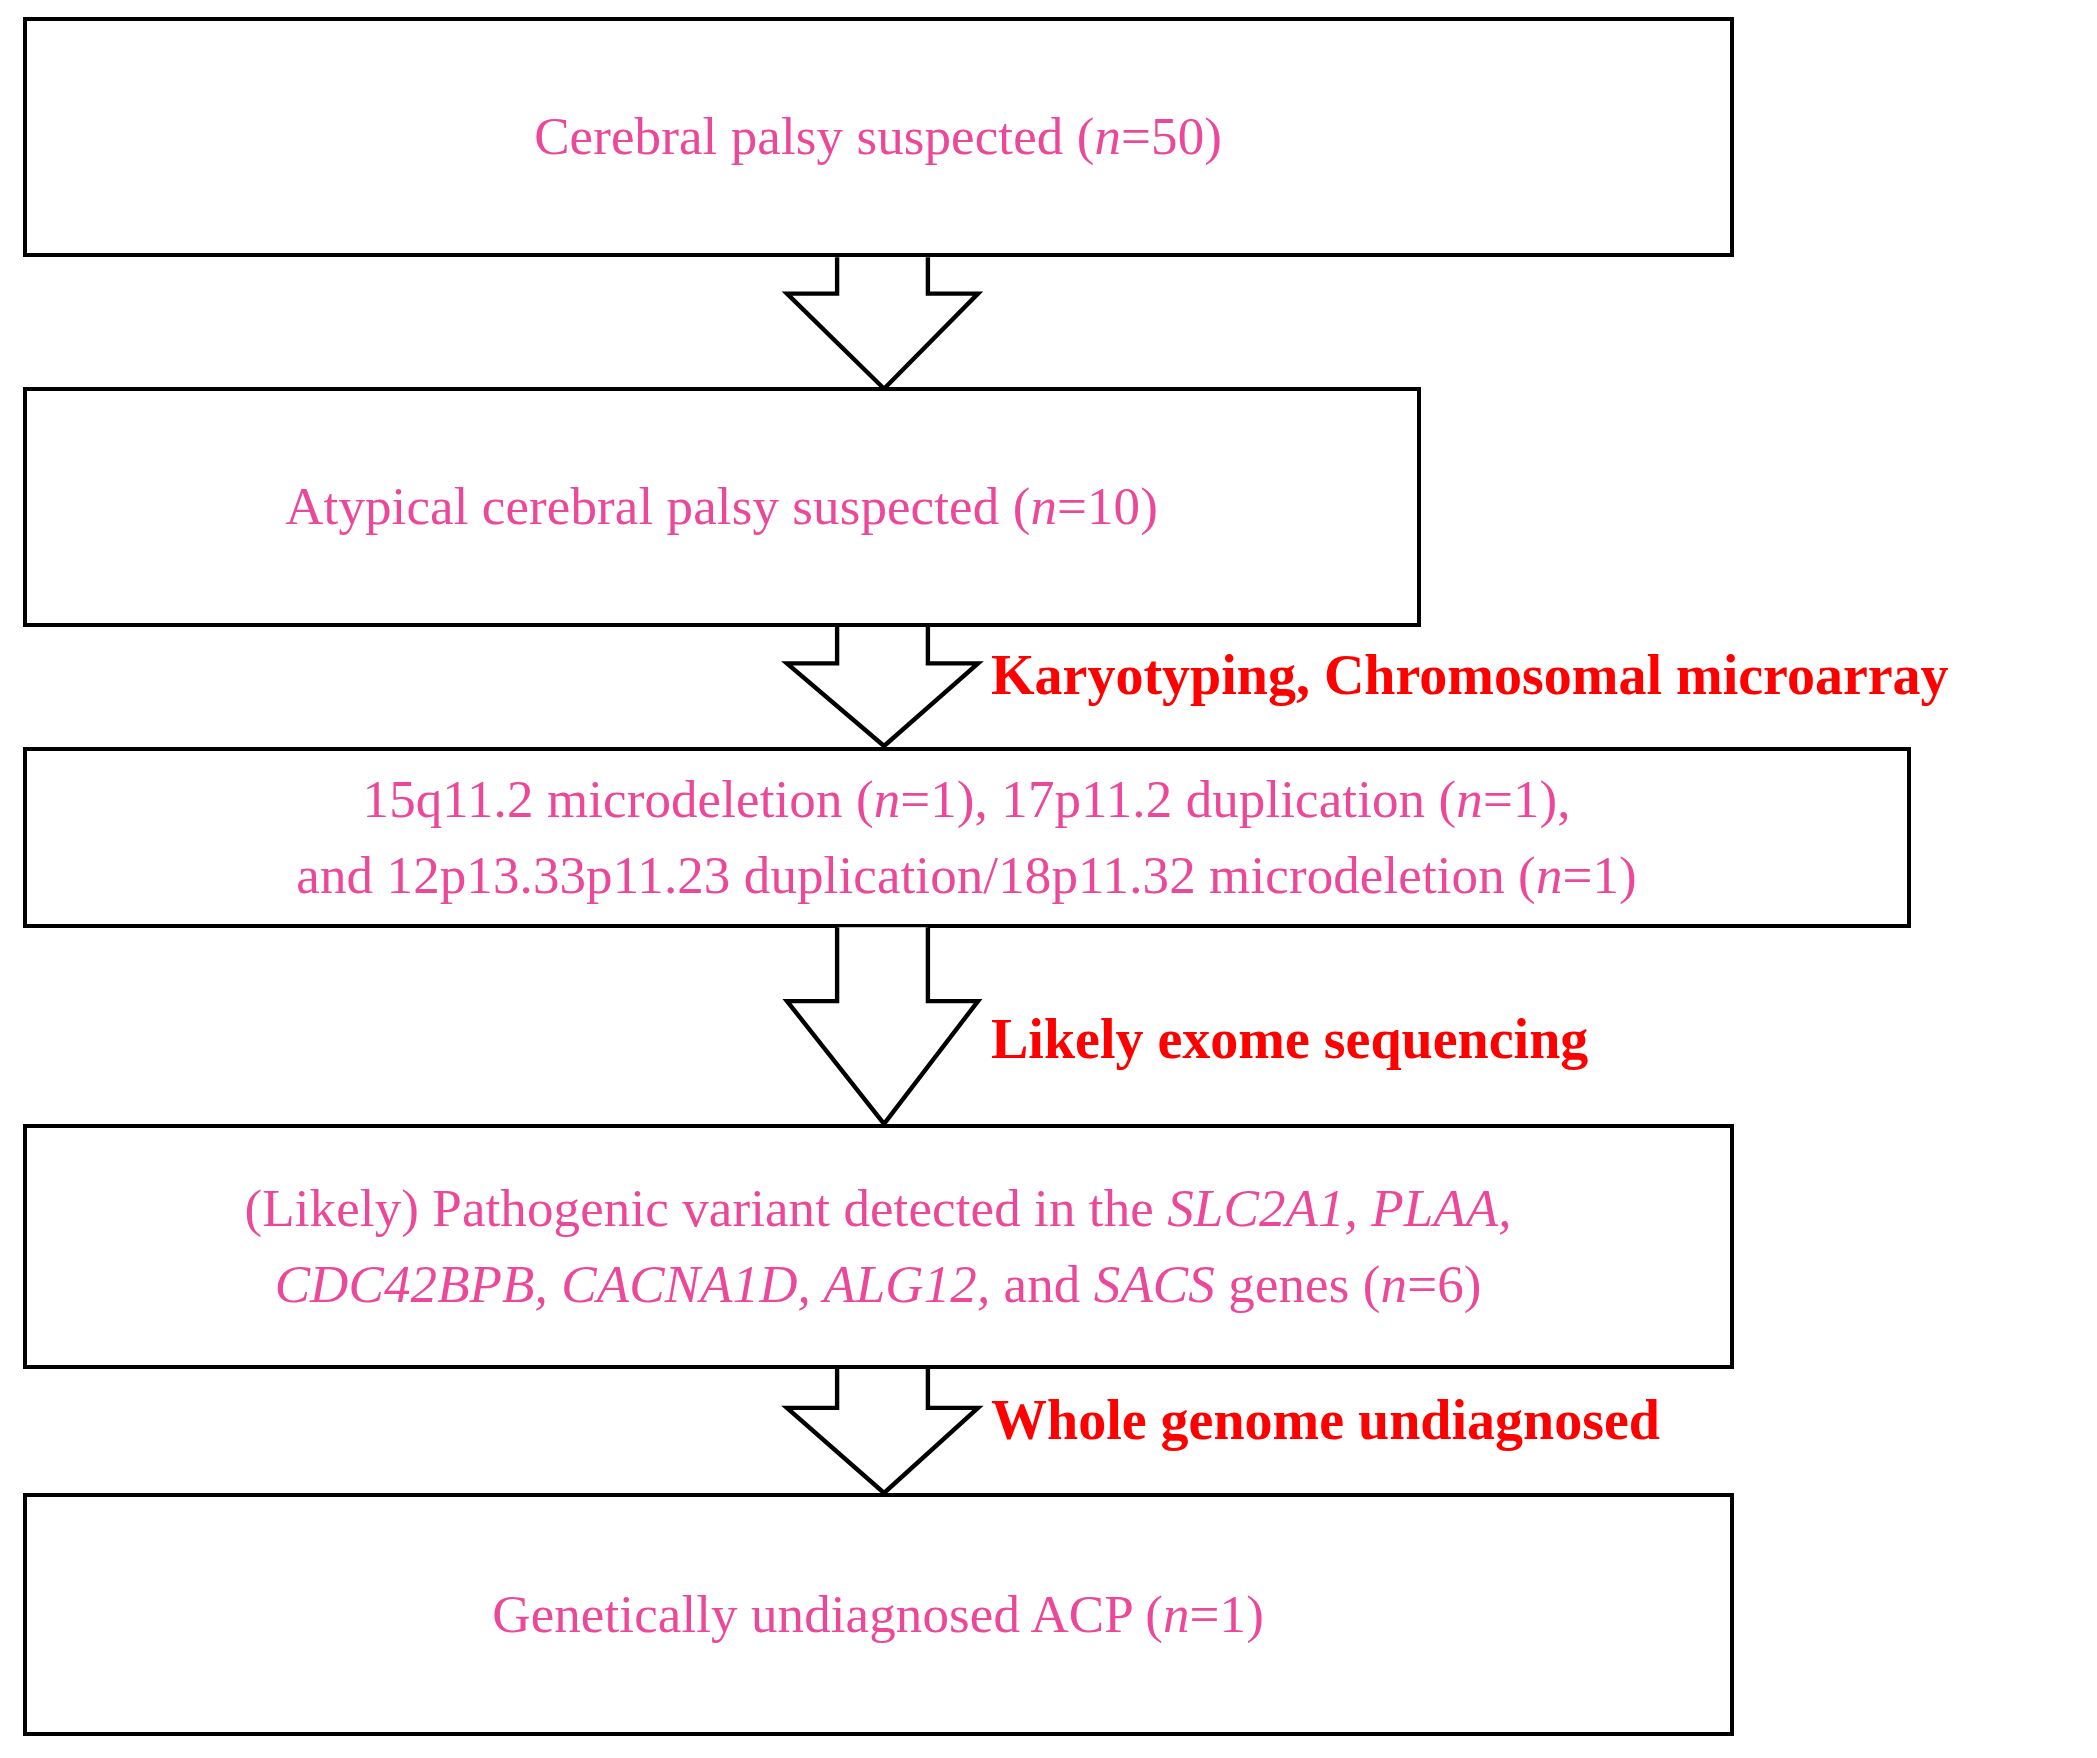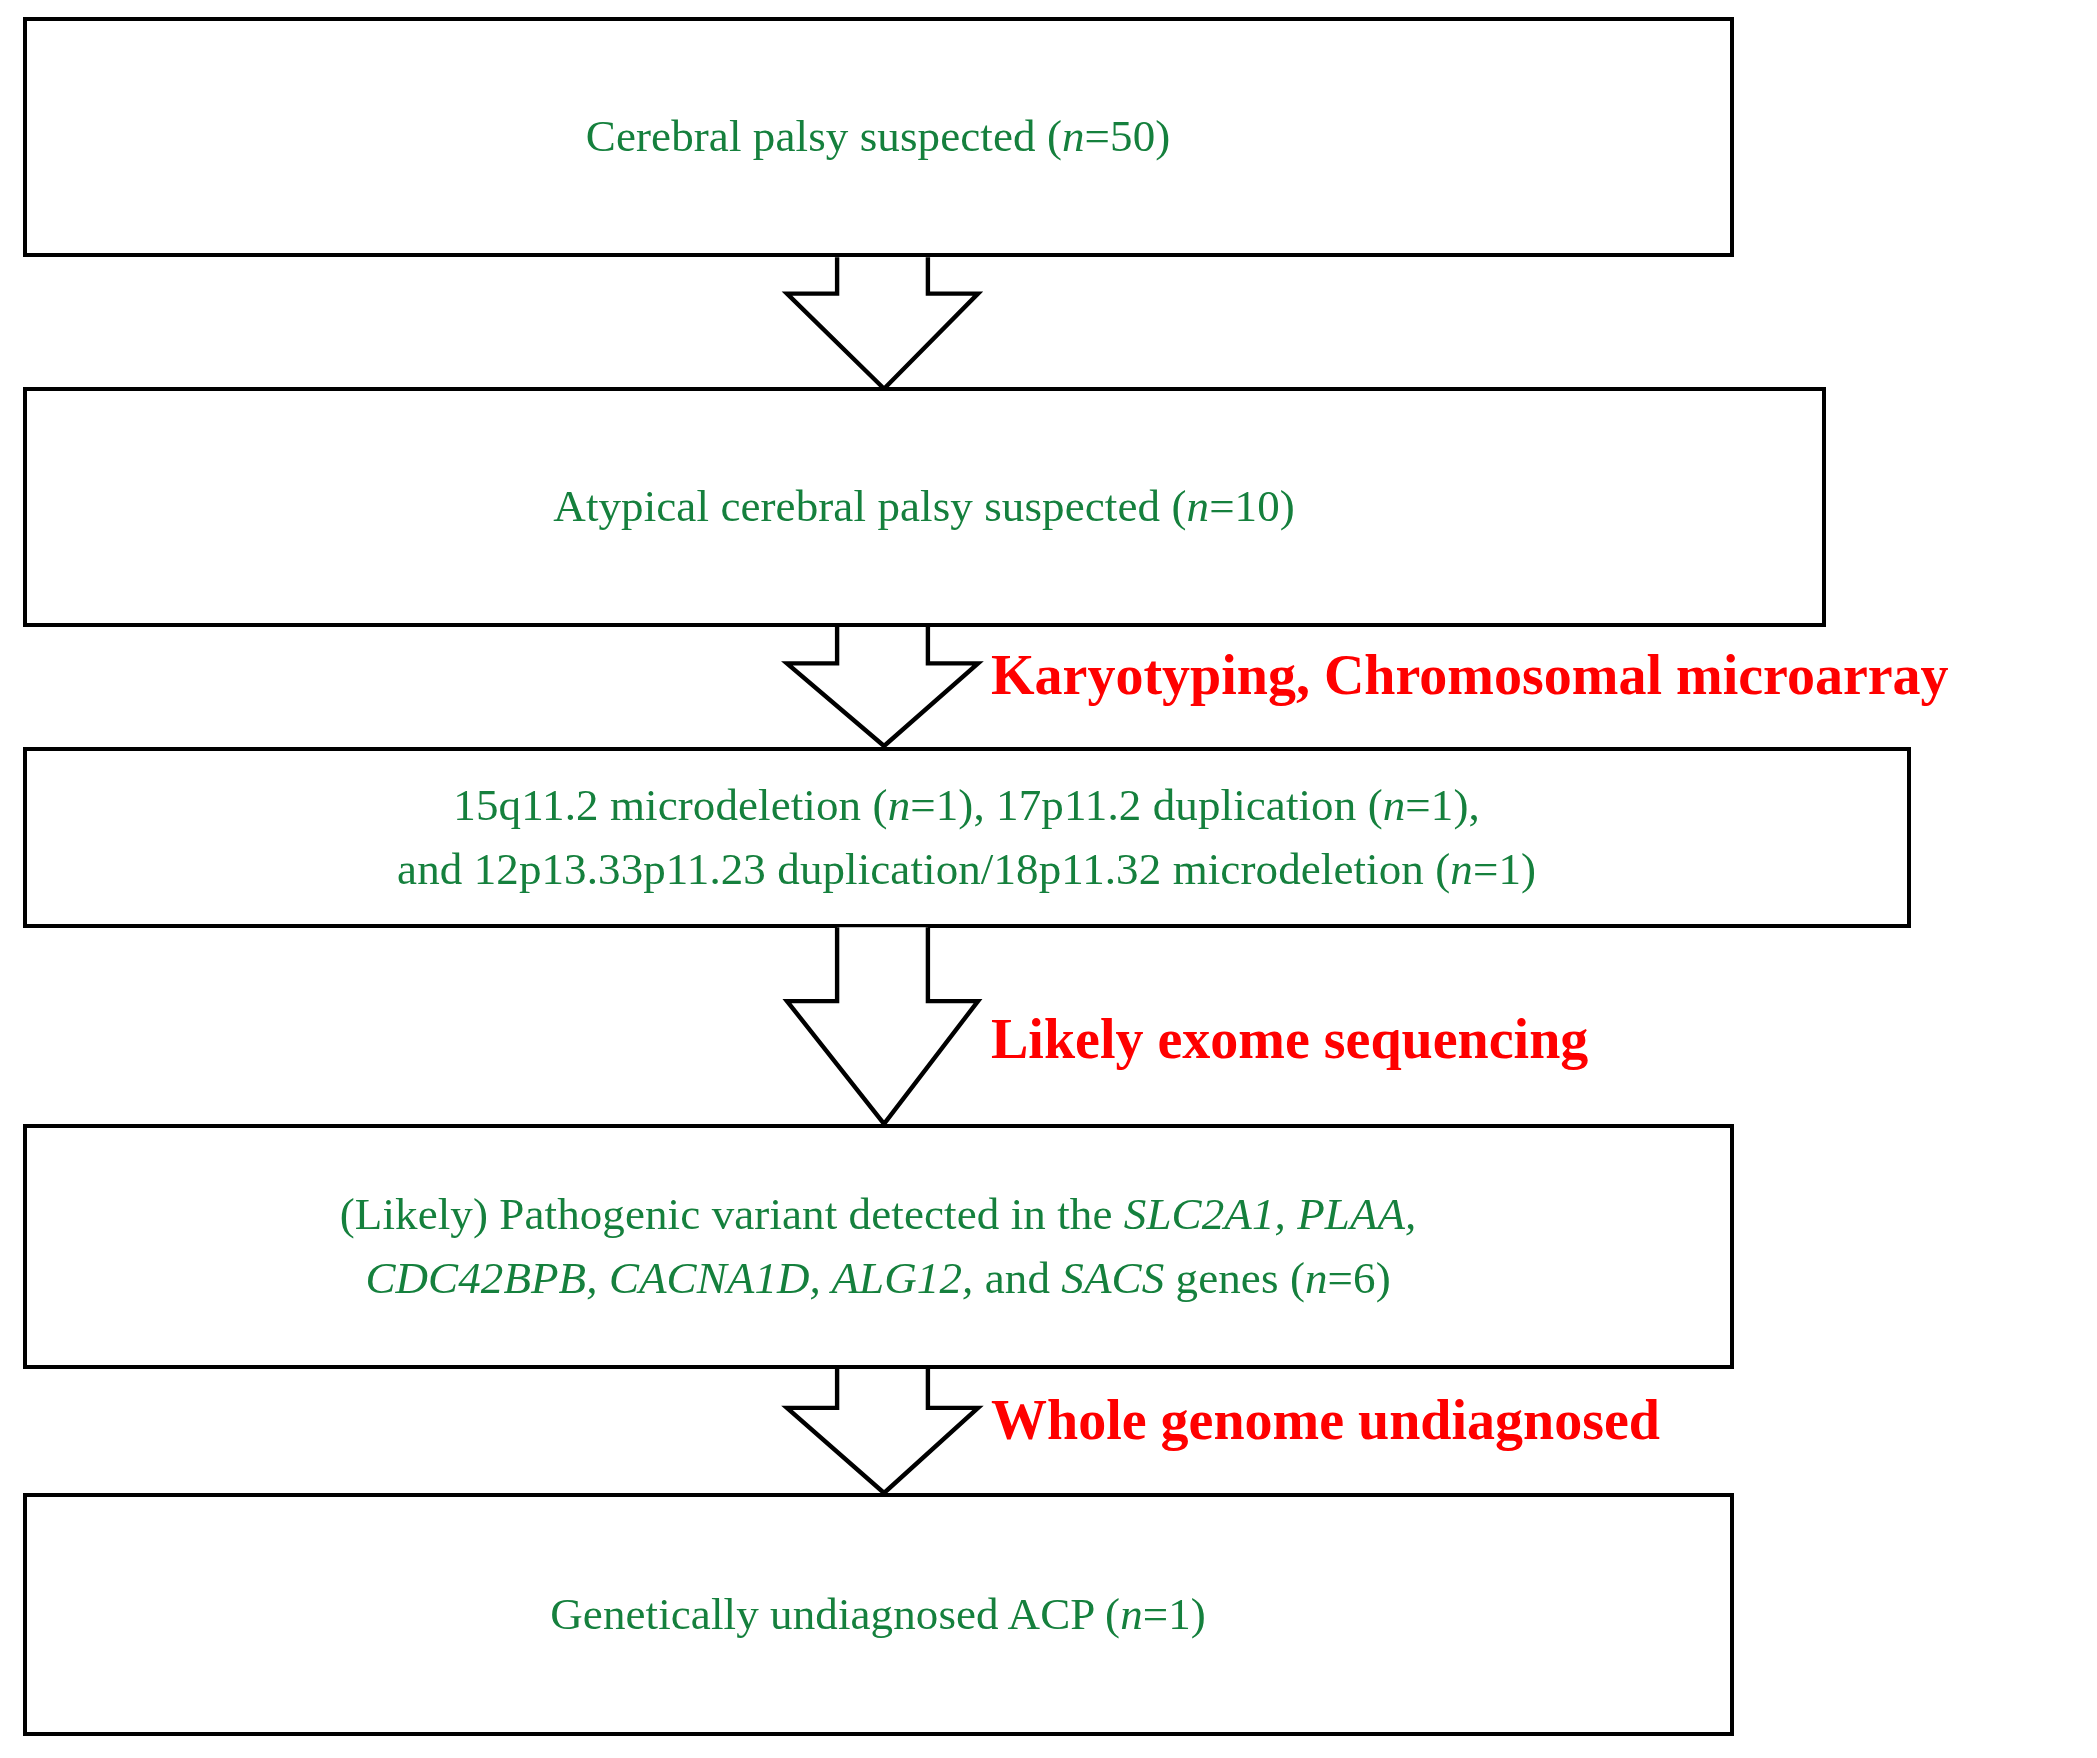--- a/index.html
+++ b/index.html
@@ -26,25 +26,25 @@
     background: #ffffff;
     display: flex;
     flex-direction: column;
     align-items: center;
     justify-content: center;
     text-align: center;
     color: #000000;
   }
   .box-line {
     display: block;
-    font-size: 45px;
+    font-size: 53px;
     line-height: 1.42;
     letter-spacing: 0.1px;
     white-space: nowrap;
-    color: #15803d;
+    color: #ec4899;
   }
   .box-line i, .box-line .ital {
     font-style: italic;
   }
 
   
   .flow-arrow {
     position: absolute;
     overflow: visible;
   }
@@ -72,21 +72,21 @@
   <div class="flow-box" id="box1" style="left:22.6px; top:17px; width:1711px; height:240px;">
     <div class="box-line"><span>Cerebral palsy suspected (</span><span class="ital">n</span><span>=50)</span></div>
   </div>
 
   <div class="flow-arrow" id="arrow1" style="left:787px; top:257px; width:191px; height:132px;">
     <svg width="191" height="132" viewBox="0 0 305 210">
       <path d="M 80 0 L 80 58 L 0 58 L 155 210 L 305 58 L 225 58 L 225 0" fill="#ffffff" stroke="#000000" stroke-width="7" stroke-linejoin="miter"></path>
     </svg>
   </div>
 
-  <div class="flow-box" id="box2" style="left:22.6px; top:387px; width:1803px; height:240px;">
+  <div class="flow-box" id="box2" style="left:22.6px; top:387px; width:1398px; height:240px;">
     <div class="box-line"><span>Atypical cerebral palsy suspected (</span><span class="ital">n</span><span>=10)</span></div>
   </div>
 
   <div class="flow-arrow" id="arrow2" style="left:787px; top:627px; width:191px; height:119px;">
     <svg width="191" height="119" viewBox="0 0 305 190">
       <path d="M 80 0 L 80 58 L 0 58 L 155 190 L 305 58 L 225 58 L 225 0" fill="#ffffff" stroke="#000000" stroke-width="7" stroke-linejoin="miter"></path>
     </svg>
   </div>
 
   <div class="process-label" id="label2" style="left:991px; top:647px;">Karyotyping, Chromosomal microarray</div>

